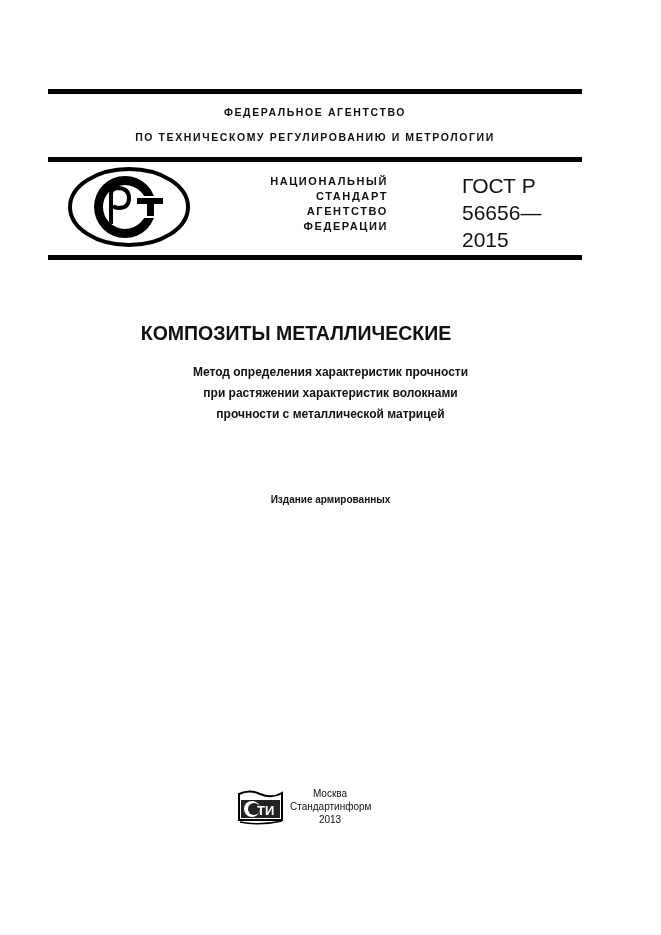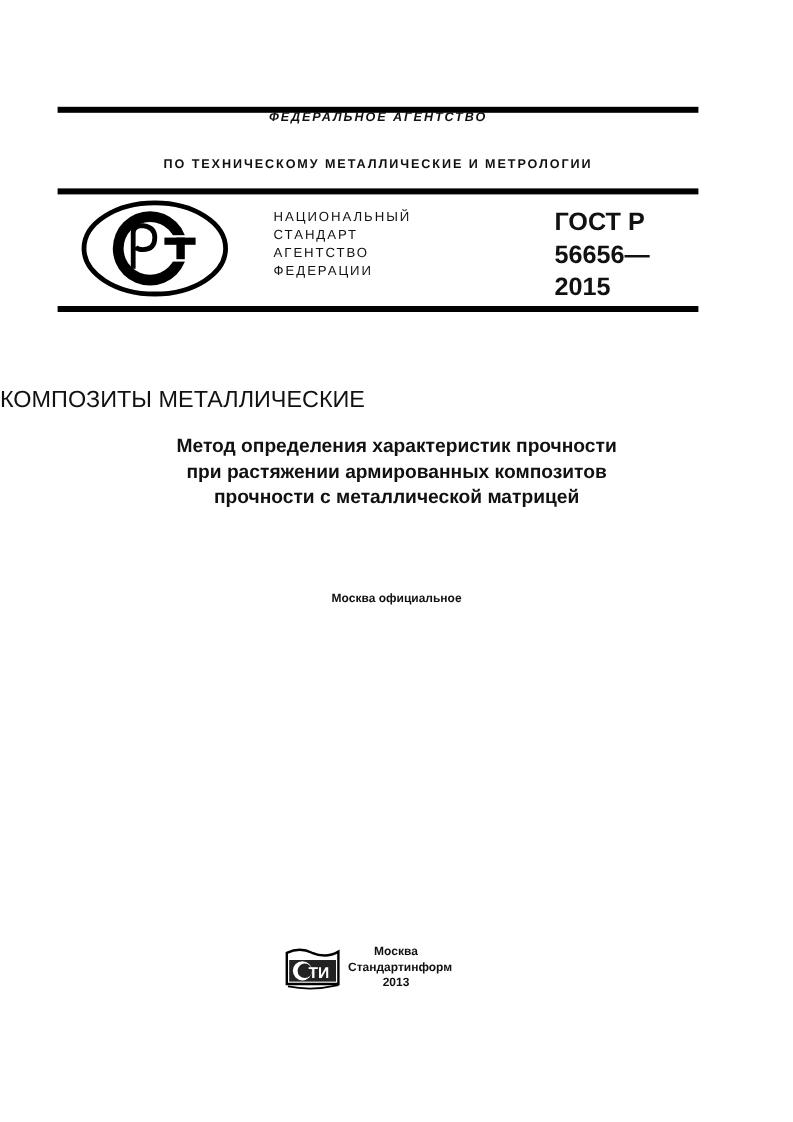--- a/index.html
+++ b/index.html
@@ -5,37 +5,37 @@
   html, body { margin: 0; padding: 0; }
   body {
     width: 661px; height: 935px; background: #ffffff; position: relative; overflow: hidden;
     font-family: "Liberation Sans", sans-serif; color: #111;
   }
   .rule { position: absolute; left: 48px; width: 534px; background: #000; }
   .r1 { top: 89px; height: 5px; }
   .r2 { top: 157px; height: 5px; }
   .r3 { top: 255px; height: 5px; }
   .agency { position: absolute; left: 48px; width: 534px; text-align: center; font-weight: bold; font-size: 10.5px; letter-spacing: 1.6px; }
-  .ag1 { top: 92px; font-style: italic; }
+  .ag1 { top: 106px; }
   .ag2 { top: 131px; }
   .logo { position: absolute; left: 67px; top: 166px; width: 124px; height: 82px; }
-  .natstd { position: absolute; left: 228px; top: 174px; width: 160px; text-align: left; font-weight: normal; font-size: 11px; letter-spacing: 1.6px; line-height: 15px; }
-  .gost { position: absolute; left: 462px; top: 172px; font-weight: bold; font-size: 21px; line-height: 27px; }
-  .title { position: absolute; left: 0; width: 592px; top: 322px; text-align: left; font-weight: normal; font-size: 19.5px; }
-  .subtitle { position: absolute; left: 0; width: 661px; top: 362px; text-align: center; font-weight: bold; font-size: 16px; line-height: 21px; }
+  .natstd { position: absolute; left: 228px; top: 174px; width: 160px; text-align: right; font-weight: bold; font-size: 11px; letter-spacing: 1.6px; line-height: 15px; }
+  .gost { position: absolute; left: 462px; top: 172px; font-weight: normal; font-size: 21px; line-height: 27px; }
+  .title { position: absolute; left: 0; width: 592px; top: 322px; text-align: center; font-weight: bold; font-size: 19.5px; }
+  .subtitle { position: absolute; left: 0; width: 661px; top: 362px; text-align: center; font-weight: bold; font-size: 12px; line-height: 21px; }
   .edition { position: absolute; left: 0; width: 661px; top: 494px; text-align: center; font-weight: bold; font-size: 10px; }
   .pub-logo { position: absolute; left: 236px; top: 788px; width: 50px; height: 38px; }
-  .publisher { position: absolute; left: 290px; top: 787px; width: 80px; text-align: center; font-weight: bold; font-size: 10px; line-height: 13px; }
+  .publisher { position: absolute; left: 290px; top: 787px; width: 80px; text-align: center; font-weight: normal; font-size: 10px; line-height: 13px; }
 </style>
 </head>
 <body>
 
 <div class="rule r1"></div>
 <div class="agency ag1">ФЕДЕРАЛЬНОЕ АГЕНТСТВО</div>
-<div class="agency ag2">ПО ТЕХНИЧЕСКОМУ МЕТАЛЛИЧЕСКИЕ И МЕТРОЛОГИИ</div>
+<div class="agency ag2">ПО ТЕХНИЧЕСКОМУ РЕГУЛИРОВАНИЮ И МЕТРОЛОГИИ</div>
 <div class="rule r2"></div>
 
 <div class="logo">
   <svg width="124" height="82" viewBox="0 0 124 82">
     <ellipse cx="62" cy="41" rx="59" ry="38" fill="#fff" stroke="#000" stroke-width="4"></ellipse>
     <circle cx="58" cy="41" r="31" fill="#000"></circle>
     <circle cx="58" cy="41" r="22" fill="#fff"></circle>
     <rect x="62" y="30" width="30" height="22" fill="#fff"></rect>
     <rect x="70" y="32" width="26" height="6" fill="#000"></rect>
     <rect x="80" y="32" width="7" height="18" fill="#000"></rect>
@@ -54,25 +54,25 @@
   <div>ГОСТ Р</div>
   <div>56656—</div>
   <div>2015</div>
 </div>
 
 <div class="rule r3"></div>
 
 <div class="title">КОМПОЗИТЫ МЕТАЛЛИЧЕСКИЕ</div>
 <div class="subtitle">
   <div>Метод определения характеристик прочности</div>
-  <div>при растяжении армированных композитов</div>
+  <div>при растяжении характеристик волокнами</div>
   <div>прочности с металлической матрицей</div>
 </div>
 
-<div class="edition">Москва официальное</div>
+<div class="edition">Издание армированных</div>
 
 <div class="pub-logo">
   <svg width="50" height="38" viewBox="0 0 50 38">
     <path d="M3 6 Q14 1 24 6 Q36 11 46 5 L46 32 L3 32 Z" fill="#fff" stroke="#000" stroke-width="2"></path>
     <rect x="5" y="12" width="39" height="18" fill="#222"></rect>
     <circle cx="16" cy="21" r="8" fill="#fff"></circle>
     <circle cx="18" cy="21" r="6" fill="#222"></circle>
     <text x="21" y="27" font-family="Liberation Sans, sans-serif" font-weight="bold" font-size="13" fill="#fff">ТИ</text>
     <path d="M4 34 Q24 38 46 33" fill="none" stroke="#000" stroke-width="1.5"></path>
   </svg>

